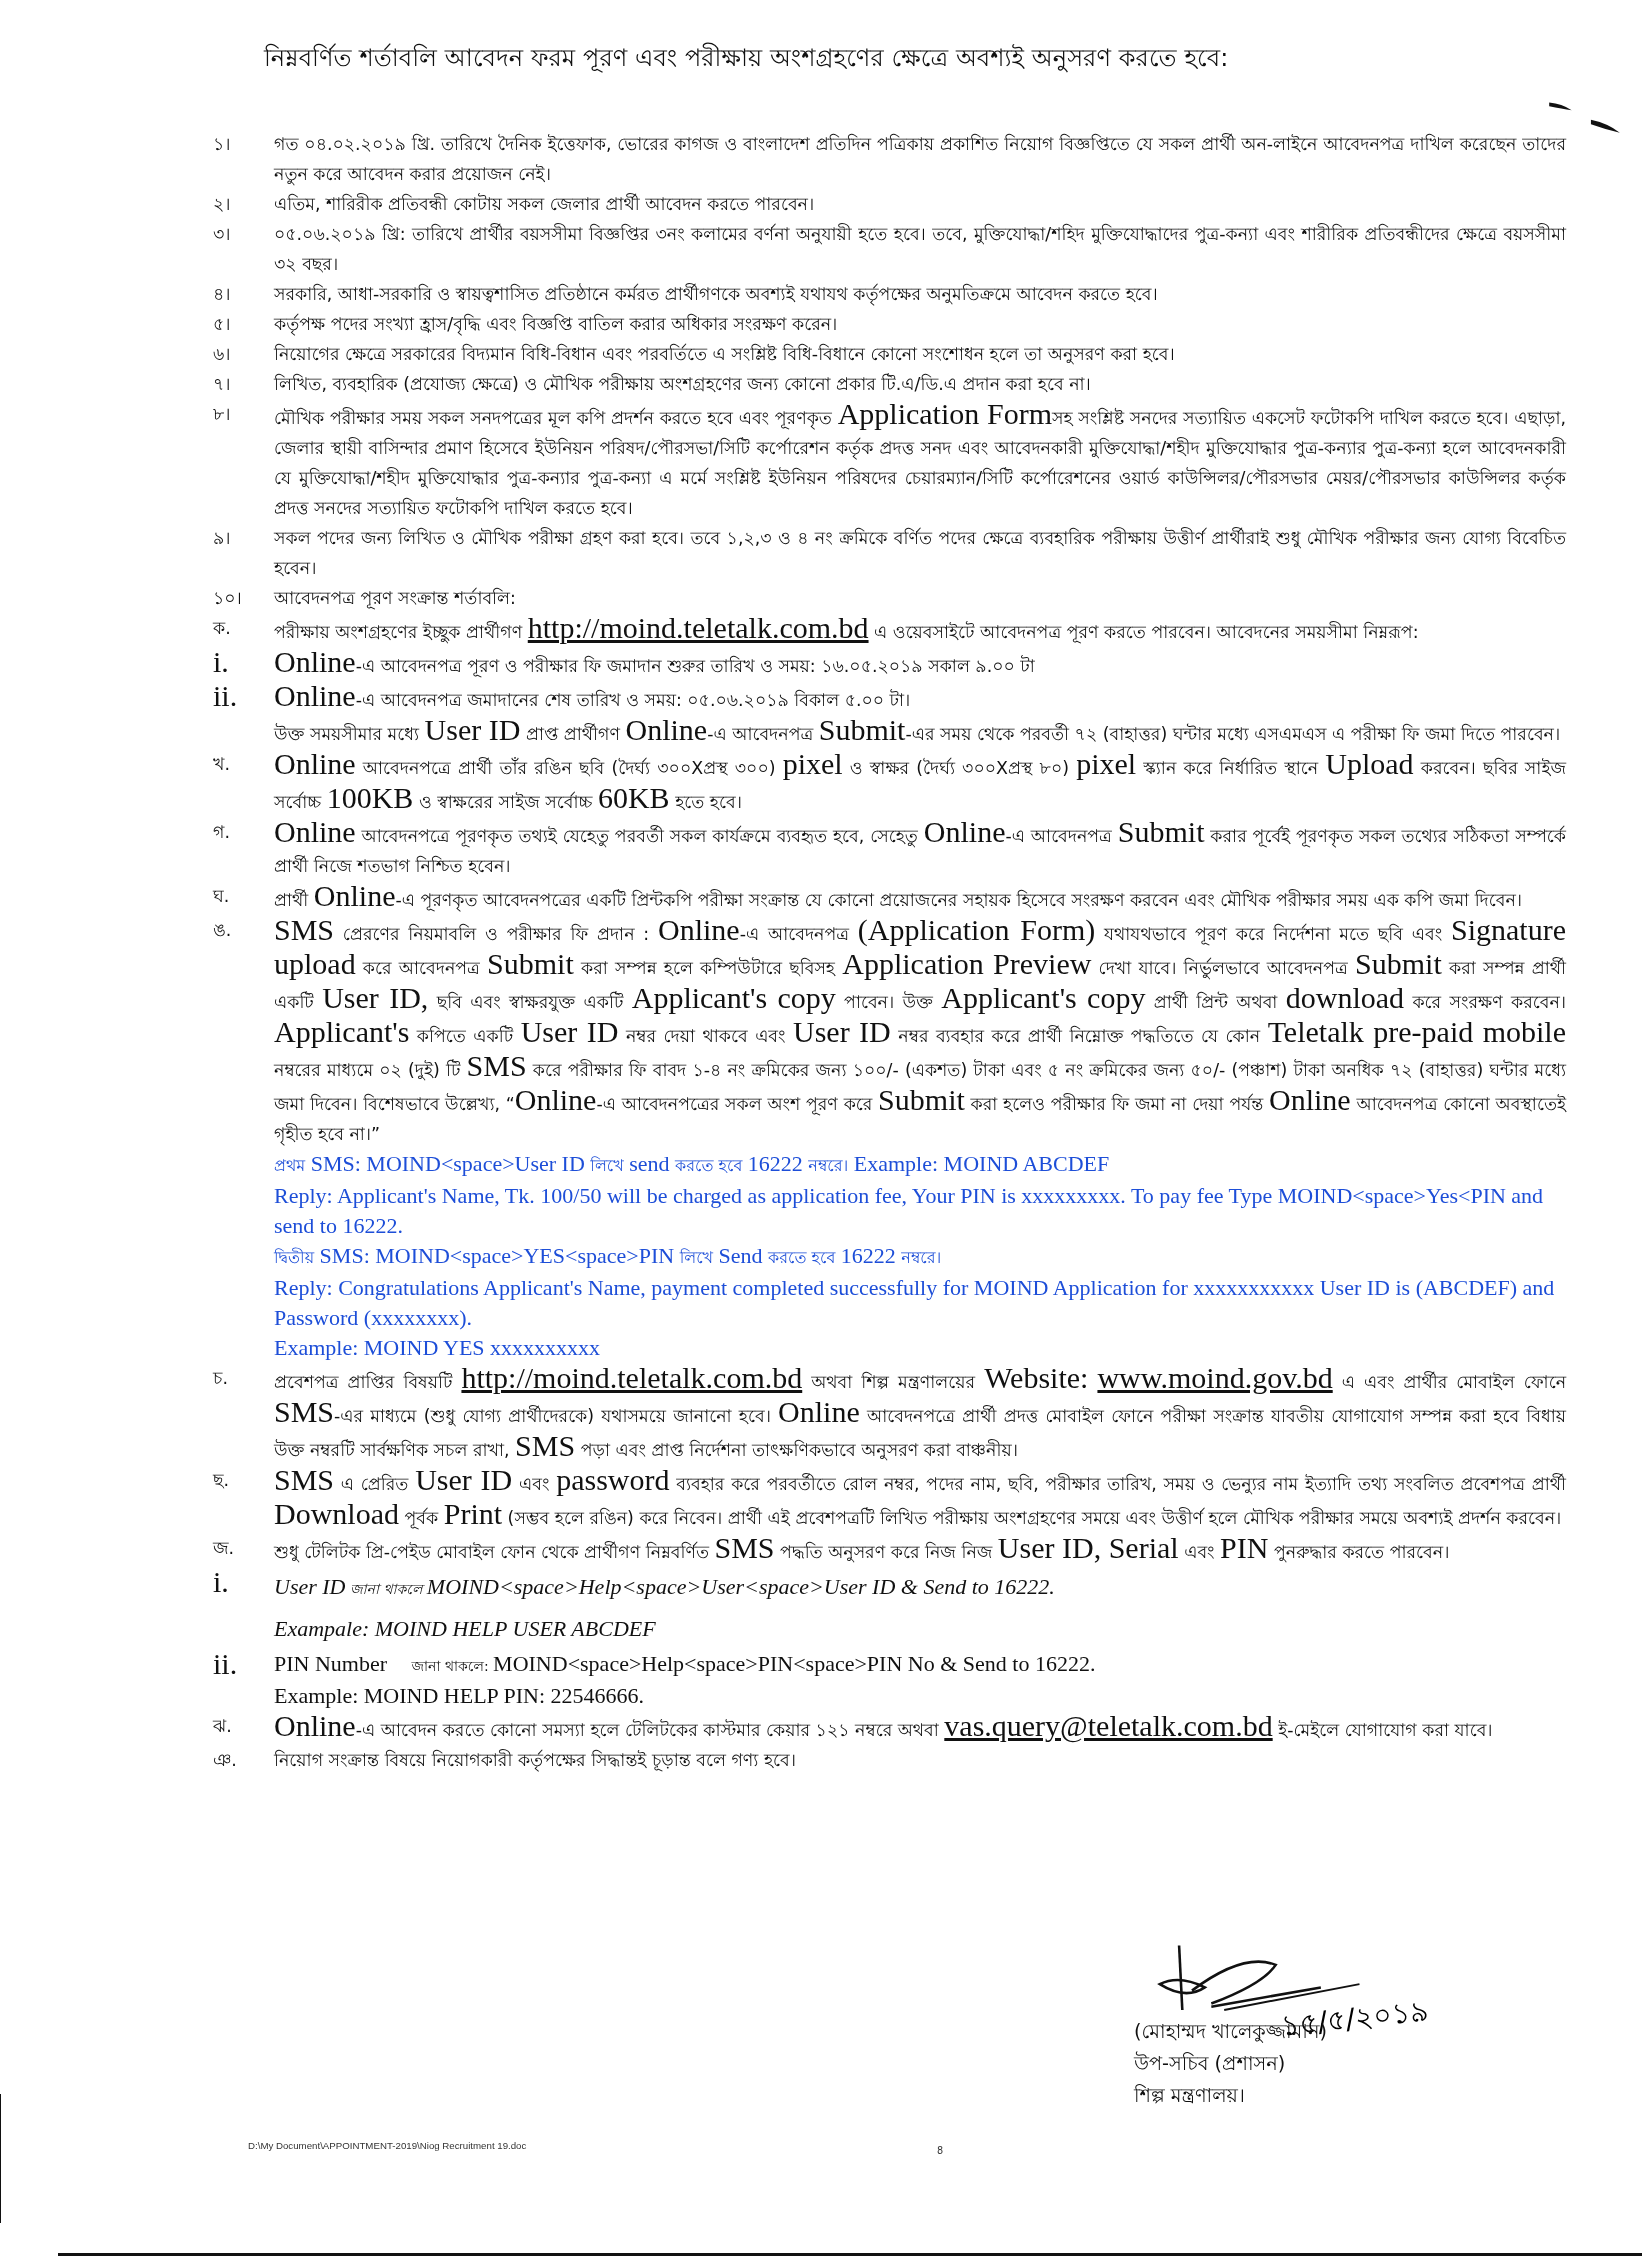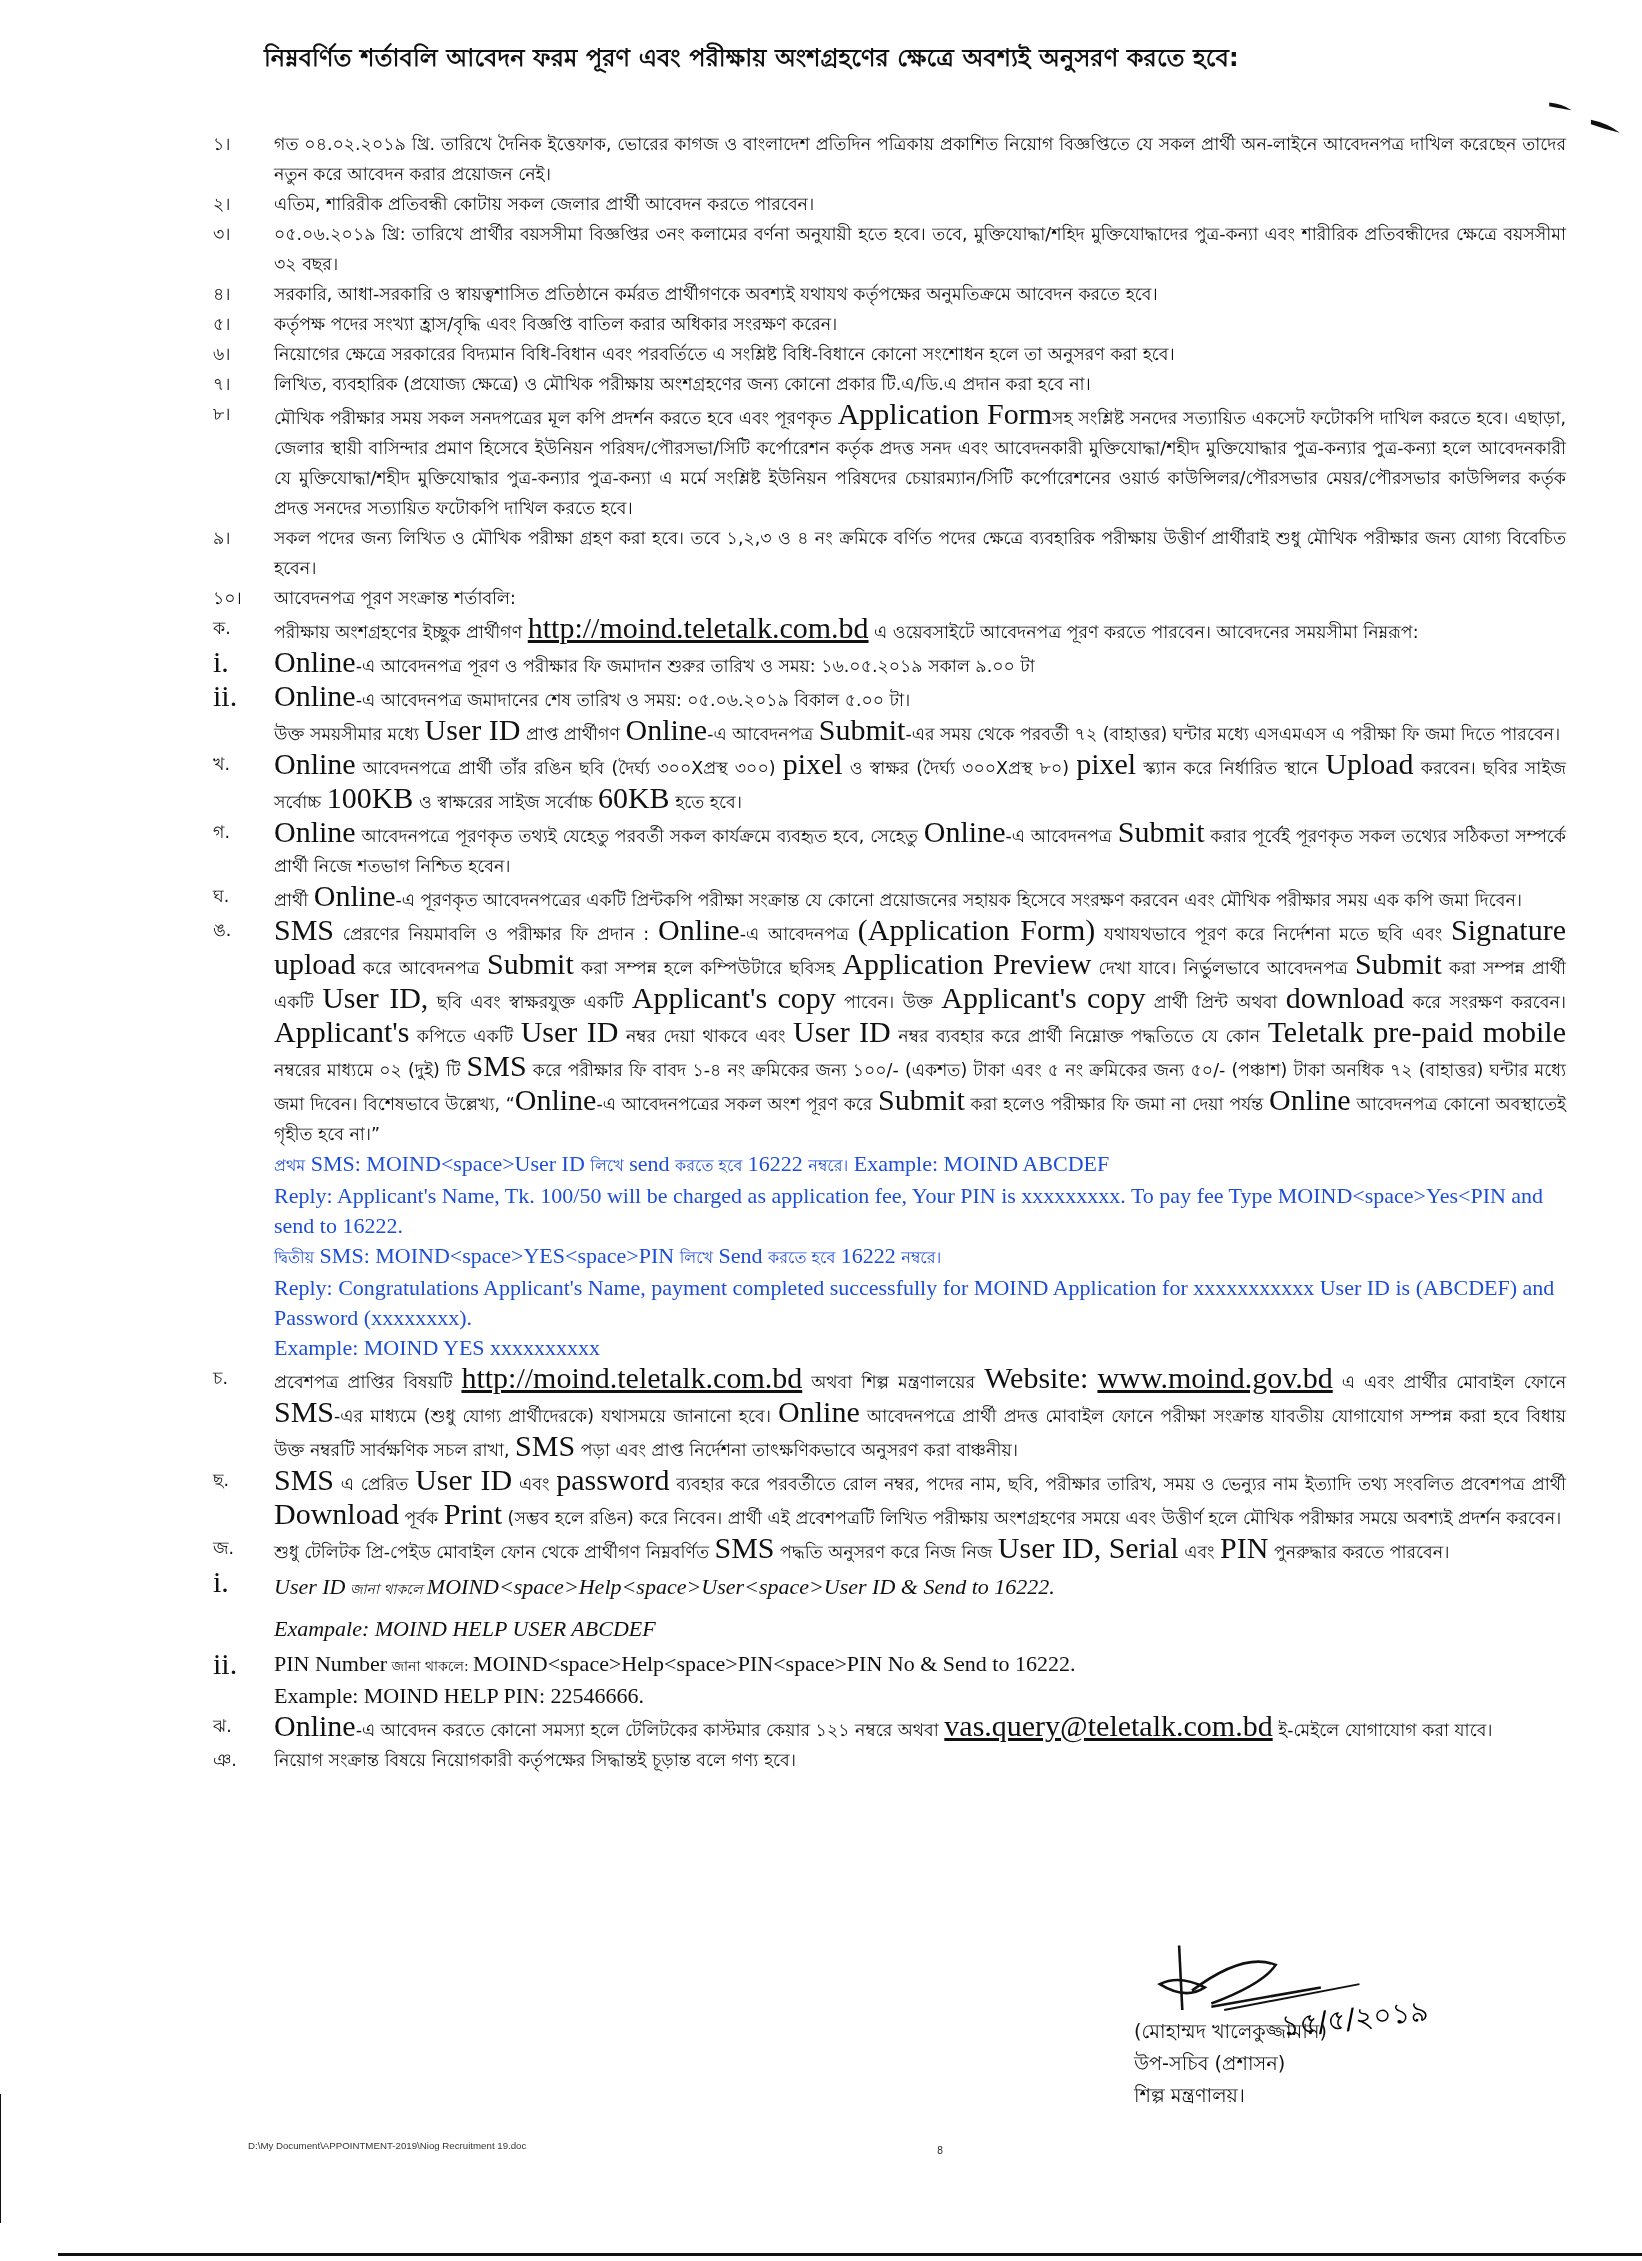--- a/index.html
+++ b/index.html
@@ -1,18 +1,18 @@
 <!DOCTYPE html>
 <html style="font-size:10.3px"><head>
 <meta charset="utf-8">
 <style>
   html, body { margin: 0; padding: 0; background: #ffffff; }
   body { width: 1643px; height: 2261px; position: relative; overflow: hidden; color: #111; font-family: "DejaVu Sans", sans-serif; }
   .page { position: absolute; left: 0; top: 0; width: 1643px; height: 2261px; }
-  .title { position: absolute; left: 264px; top: 39px; font-size: 24px; font-weight: bold; letter-spacing: 0.1px; white-space: nowrap; }
+  .title { position: absolute; left: 264px; top: 39px; font-size: 24px; font-weight: normal; letter-spacing: 0.1px; white-space: nowrap; }
   .marks { position: absolute; left: 1546px; top: 97px; width: 77px; height: 52px; }
   .content { position: absolute; left: 213px; top: 129px; width: 1353px; }
   .item { display: flex; align-items: flex-start; font-size: 17.4px; line-height: 30px; text-align: justify; }
   .num { width: 61px; flex: 0 0 61px; font-size: 17.4px; }
   .txt { flex: 1; }
   .en { font-family: "Liberation Serif", serif; font-size: 30px; }
   .u { text-decoration: underline; }
   .sms-block { margin-left: 61px; font-family: "Liberation Serif", serif; font-size: 22px; line-height: 30px; color: #1d4ed8; }
   .sms-block .bn { font-family: "DejaVu Sans", sans-serif; font-size: 16px; }
   .indent { margin-left: 61px; }
@@ -138,21 +138,21 @@
       <span class="num">জ.</span>
       <span class="txt"><span>শুধু টেলিটক প্রি-পেইড মোবাইল ফোন থেকে প্রার্থীগণ নিম্নবর্ণিত </span><span class="en">SMS</span><span> পদ্ধতি অনুসরণ করে নিজ নিজ </span><span class="en">User ID, Serial</span><span> এবং </span><span class="en">PIN</span><span> পুনরুদ্ধার করতে পারবেন।</span></span>
     </div>
 
     <div class="item">
       <span class="num en">i.</span>
       <span class="txt" style="font-family:'Liberation Serif',serif;font-size:22px;line-height:40px;font-style:italic;"><span>User ID</span><span style="font-family:'DejaVu Sans',sans-serif;font-size:14px;"> জানা থাকলে </span><span>MOIND&lt;space&gt;Help&lt;space&gt;User&lt;space&gt;User ID &amp; Send to 16222.</span><br><span>Exampale: MOIND HELP USER ABCDEF</span></span>
     </div>
     <div class="item">
       <span class="num en">ii.</span>
-      <span class="txt" style="font-family:'Liberation Serif',serif;font-size:22px;line-height:30px;"><span>PIN Number</span><span style="font-family:'DejaVu Sans',sans-serif;font-size:14px;"> জানা থাকলে: </span><span>MOIND&lt;space&gt;Help&lt;space&gt;PIN&lt;space&gt;PIN No &amp; Send to 16222.</span><br><span>Example: MOIND HELP PIN: 22546666.</span></span>
+      <span class="txt" style="font-family:'Liberation Serif',serif;font-size:22px;line-height:30px;"><span>PIN Number</span><span style="font-family:'DejaVu Sans',sans-serif;font-size:14px;margin-left:20px;"> জানা থাকলে: </span><span>MOIND&lt;space&gt;Help&lt;space&gt;PIN&lt;space&gt;PIN No &amp; Send to 16222.</span><br><span>Example: MOIND HELP PIN: 22546666.</span></span>
     </div>
 
     <div class="item">
       <span class="num">ঝ.</span>
       <span class="txt"><span class="en">Online</span><span>-এ আবেদন করতে কোনো সমস্যা হলে টেলিটকের কাস্টমার কেয়ার ১২১  নম্বরে অথবা </span><a class="en u">vas.query@teletalk.com.bd</a><span> ই-মেইলে যোগাযোগ করা যাবে।</span></span>
     </div>
 
     <div class="item">
       <span class="num">ঞ.</span>
       <span class="txt">নিয়োগ সংক্রান্ত বিষয়ে নিয়োগকারী কর্তৃপক্ষের সিদ্ধান্তই চূড়ান্ত বলে গণ্য হবে।</span>

